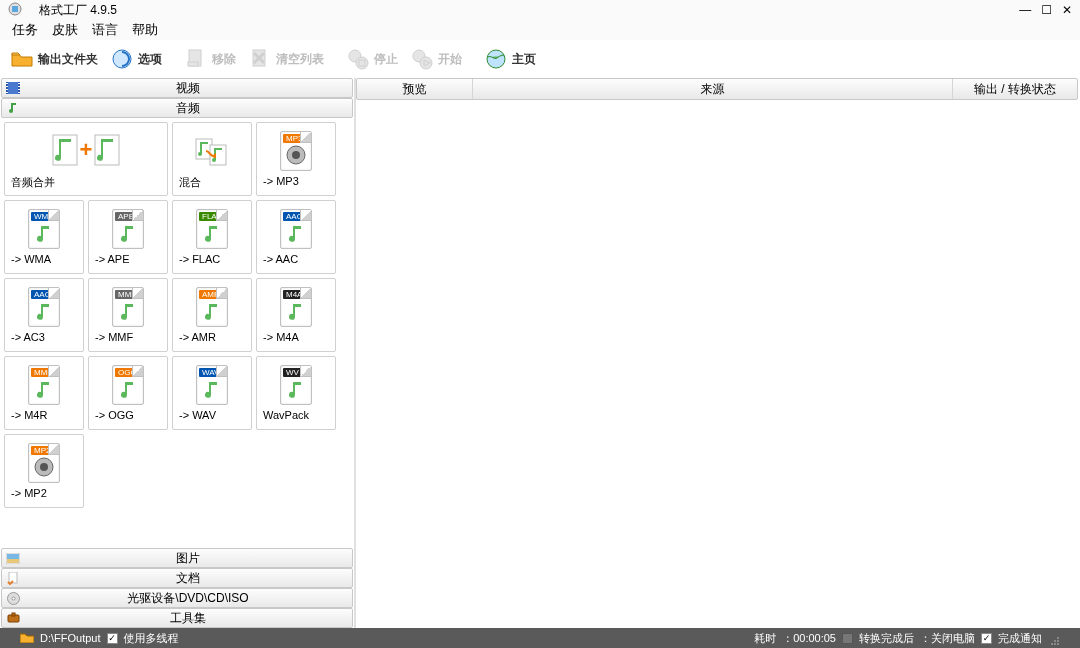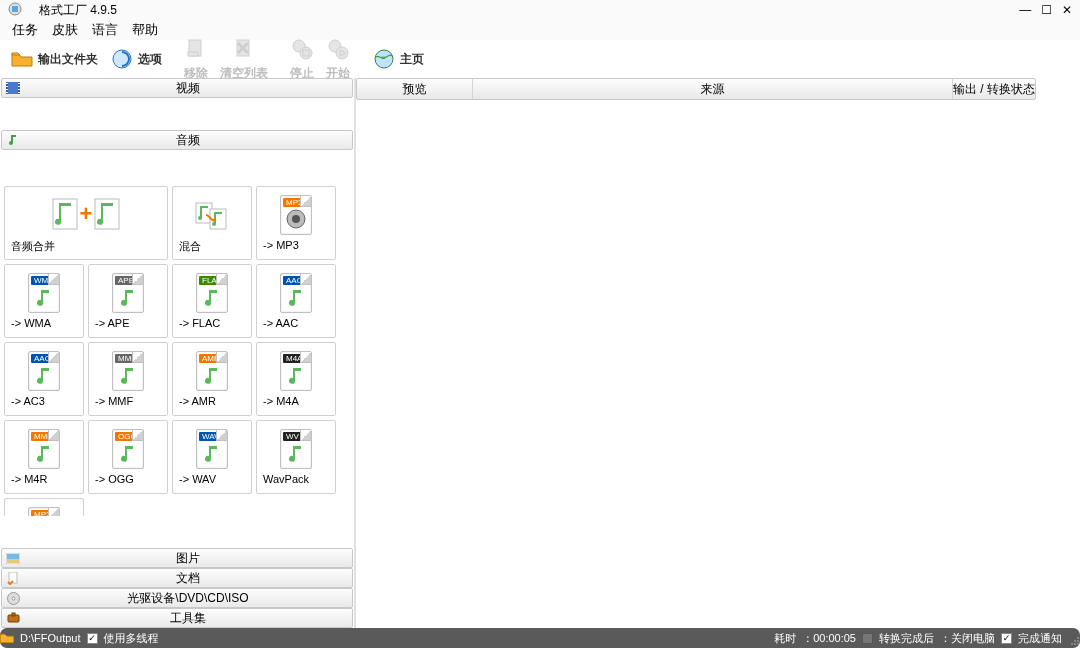--- a/index.html
+++ b/index.html
@@ -13,27 +13,27 @@
 
   
   .menubar { height: 20px; display:flex; align-items:center; gap:14px; padding:0 12px; font-size:13px; color:#000; background:#fafafa;}
   .menubar span { cursor:pointer; }
 
   
   .toolbar { height: 38px; display:flex; align-items:center; padding:0 6px; gap:4px; font-size:12px; color:#333; background:#fff;font-weight:bold;}
   .tb-item { display:flex; align-items:center; gap:4px; padding:2px 4px; cursor:pointer; }
   .tb-sep { width:6px; }
   .tb-icon { width:24px; height:24px; display:flex; align-items:center; justify-content:center;}
-  .tb-item.disabled { color:#bdbdbd;flex-direction:column; }
+  .tb-item.disabled { color:#bdbdbd; }
   .tb-item.disabled svg * { stroke:#cfcfcf; fill:#e5e5e5; }
 
   
   .content { display:flex; height: calc(648px - 20px - 20px - 38px - 20px); }
-  .leftpane { width:356px; border-right:2px solid #e0e0e0; display:flex; flex-direction:column;gap:32px; }
-  .rightpane { flex:1; display:flex; flex-direction:row;border-radius:23px; }
+  .leftpane { width:356px; border-right:2px solid #e0e0e0; display:flex; flex-direction:column; }
+  .rightpane { flex:1; display:flex; flex-direction:column;border-radius:23px; }
 
   
   .cat-tab { height:20px; display:flex; align-items:center; border-bottom:1px solid #e0e0e0; font-size:12px; background:#fff; position:relative;}
   .cat-tab .cat-icon { width:22px; display:flex; justify-content:center; }
   .cat-tab .cat-label { flex:1; text-align:center; }
   .cat-tab.gradient { background:linear-gradient(#fdfdfd,#e9e9e9); border:1px solid #c8c8c8; border-radius:2px; margin:0 1px;}
 
   .tiles-wrap { flex:1; overflow:auto; padding:4px; }
   .tiles { display:grid; grid-template-columns: repeat(4, 80px); gap:4px; }
   .tile { border:1px solid #d0d0d0; border-radius:2px; height:74px; display:flex; flex-direction:column; justify-content:flex-start; align-items:center; padding-top:6px; font-size:11px; cursor:pointer; background:#fff;}
@@ -56,21 +56,21 @@
   
   .rt-head{ height:22px; display:flex; border:1px solid #c8c8c8; border-radius:2px; margin:0 2px 0 0; background:linear-gradient(#fdfdfd,#e8e8e8); font-size:12px;}
   .rt-head div{ display:flex; align-items:center; justify-content:center; border-right:1px solid #d5d5d5;}
   .rt-head div:last-child{border-right:none;}
   .rt-body{ flex:1; background:#fff;}
 
   
   .bottom-tabs .cat-tab { height:20px; }
 
   
-  .statusbar{ height:20px; background:#5a5a5a; color:#fff; display:flex; align-items:center; justify-content:space-between; font-size:11px; padding:0 0;border-radius:7px;}
+  .statusbar{ height:20px; background:#5a5a5a; color:#fff; display:flex; align-items:center; justify-content:space-between; font-size:11px; padding:0 20px;}
   .statusbar .sleft, .statusbar .sright{ display:flex; align-items:center; gap:6px;}
   .statusbar .chk{ width:11px; height:11px; background:#fff; border:1px solid #888; display:inline-flex; align-items:center; justify-content:center; font-size:9px; color:#000;}
   .statusbar .chk.unchecked{ background:#777; border-color:#555;}
   .grip{ width:12px; height:12px; align-self:flex-end; background:
       radial-gradient(circle at 10px 10px, #888 1px, transparent 1px),
       radial-gradient(circle at 7px 10px, #888 1px, transparent 1px),
       radial-gradient(circle at 10px 7px, #888 1px, transparent 1px),
       radial-gradient(circle at 4px 10px, #888 1px, transparent 1px),
       radial-gradient(circle at 7px 7px, #888 1px, transparent 1px),
       radial-gradient(circle at 10px 4px, #888 1px, transparent 1px);

